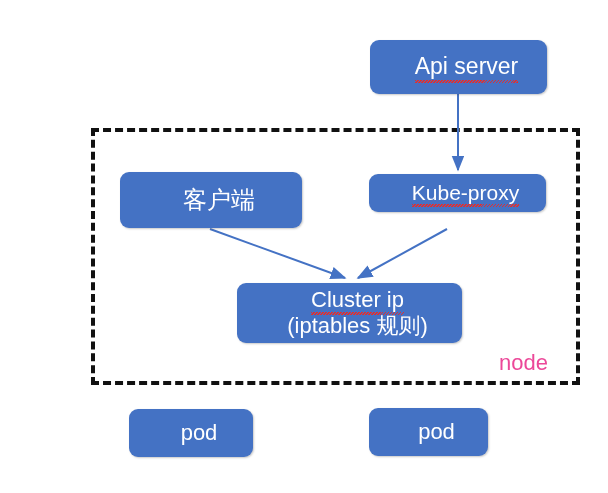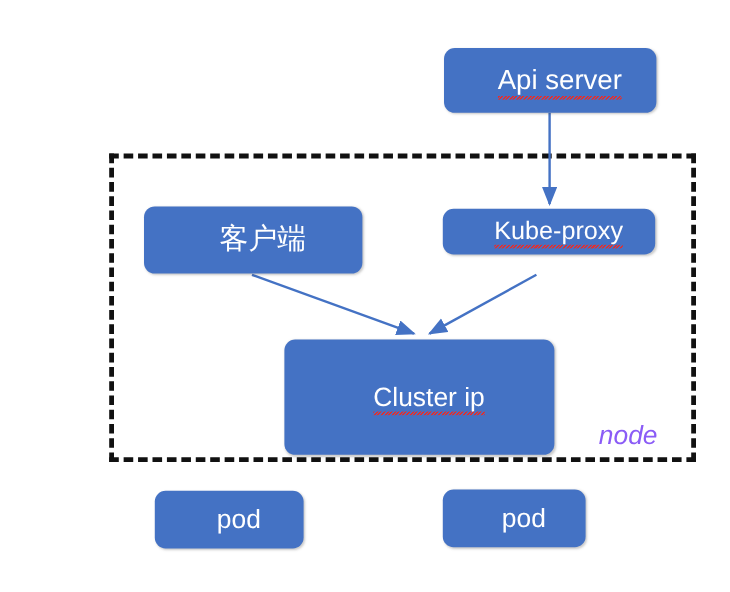--- a/index.html
+++ b/index.html
@@ -61,21 +61,21 @@
   #client-box {
     left: 120px; top: 172px; width: 182px; height: 56px;
     font-size: 24px;
     text-align: center;
   }
   #kube-proxy-box {
     left: 369px; top: 174px; width: 177px; height: 38px;
     font-size: 21px;
   }
   #cluster-ip-box {
-    left: 237px; top: 283px; width: 225px; height: 96px;
+    left: 237px; top: 283px; width: 225px; height: 60px;
     font-size: 22px;
   }
   #pod-left-box {
     left: 129px; top: 409px; width: 124px; height: 48px;
     font-size: 22px;
   }
   #pod-right-box {
     left: 369px; top: 408px; width: 119px; height: 48px;
     font-size: 22px;
   }
@@ -84,23 +84,22 @@
     left: 91px; top: 128px;
     width: 489px; height: 257px;
     border: 4px dashed #111111;
     box-sizing: border-box;
     z-index: 1;
   }
   #node-label {
     position: absolute;
     left: 499px; top: 350px;
     font-size: 22px;
-    color: #8b5cf6;
+    color: #ec4899;
     z-index: 4;
-    font-style: italic;
   }
   #arrow-layer {
     position: absolute;
     left: 0; top: 0;
     width: 608px; height: 493px;
     z-index: 2;
     pointer-events: none;
   }
 </style>
 </head>
@@ -128,20 +127,21 @@
   <div id="client-box" class="node-box">
     <span class="node-text">客户端</span>
   </div>
 
   <div id="kube-proxy-box" class="node-box">
     <span class="node-text"><span class="misspelled">Kube</span><span>-proxy</span></span>
   </div>
 
   <div id="cluster-ip-box" class="node-box">
     <span class="node-text"><span>Cluster </span><span class="misspelled">ip</span></span>
+    <span class="node-text">(iptables 规则)</span>
   </div>
 
   <div id="pod-left-box" class="node-box">
     <span class="node-text">pod</span>
   </div>
 
   <div id="pod-right-box" class="node-box">
     <span class="node-text">pod</span>
   </div>
 

